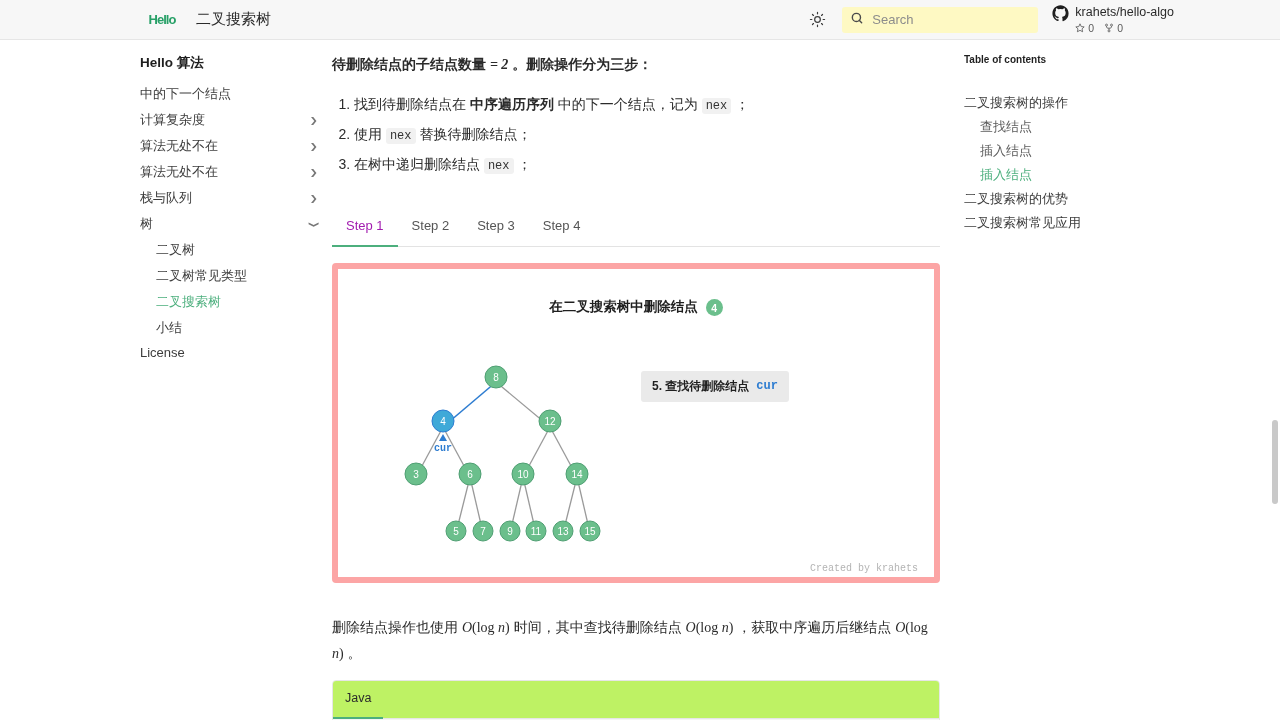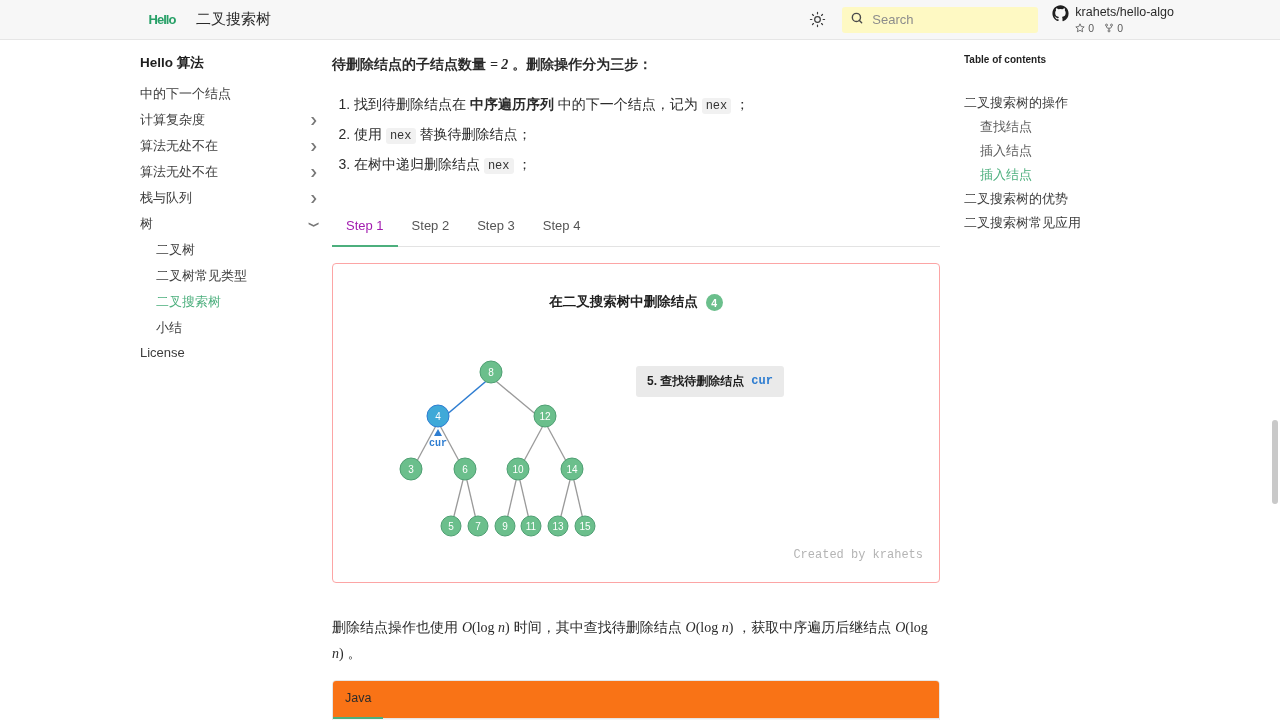--- a/index.html
+++ b/index.html
@@ -151,21 +151,21 @@
     border-bottom: 2px solid transparent;
     margin-bottom: -1px;
   }
   .tab.active {
     color: #a21caf;
     border-bottom-color: #4caf7d;
   }
 
   .figure {
     margin-top: 16px;
-    border: 1px solid #fca5a5;
+    border: 6px solid #fca5a5;
     border-radius: 4px;
     height: 320px;
     position: relative;
     background: #fff;
   }
   .fig-title {
     position: absolute;
     left: 0; right: 0;
     top: 26px;
     text-align: center;
@@ -199,38 +199,38 @@
     gap: 7px;
   }
   .callout code {
     font-family: "Liberation Mono", monospace;
     font-weight: bold;
     color: #2e7dd1;
     font-size: 12px;
   }
   .credit {
     position: absolute;
-    right: 16px; bottom: 16px;
+    right: 16px; bottom: 0;
     font-family: "Liberation Mono", monospace;
-    font-size: 12px;
+    font-size: 10px;
     color: #b4b4b4;
   }
   .math { font-family: "Liberation Serif", serif; font-style: italic; }
   .mathn { font-family: "Liberation Serif", serif; font-style: normal; }
 
   .code-block {
     margin-top: 14px;
     border: 1px solid #e6e6e6;
     border-radius: 4px 4px 0 0;
     overflow: hidden;
   }
   .code-tabs {
     display: flex;
     border-bottom: 1px solid #e6e6e6;
-    background: #f97316;
+    background: #bef264;
   }
   .code-tab {
     font-size: 12.5px;
     padding: 7px 12px 7px 12px;
     color: #2b2b2b;
     border-bottom: 2px solid #4caf7d;
     margin-bottom: -1px;
     cursor: pointer;
   }
   .code-body {

